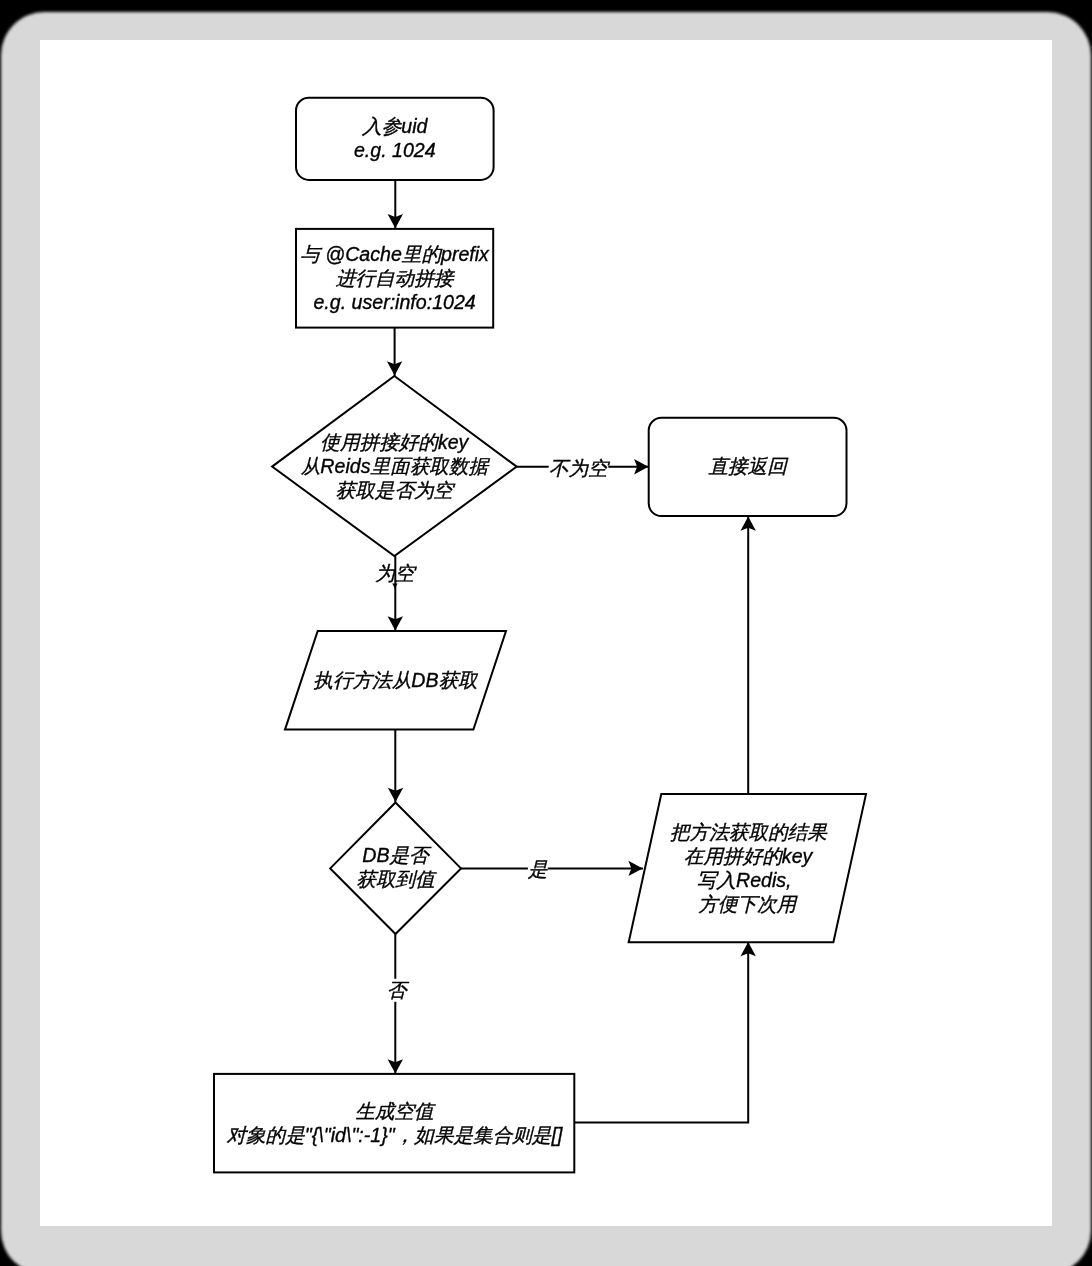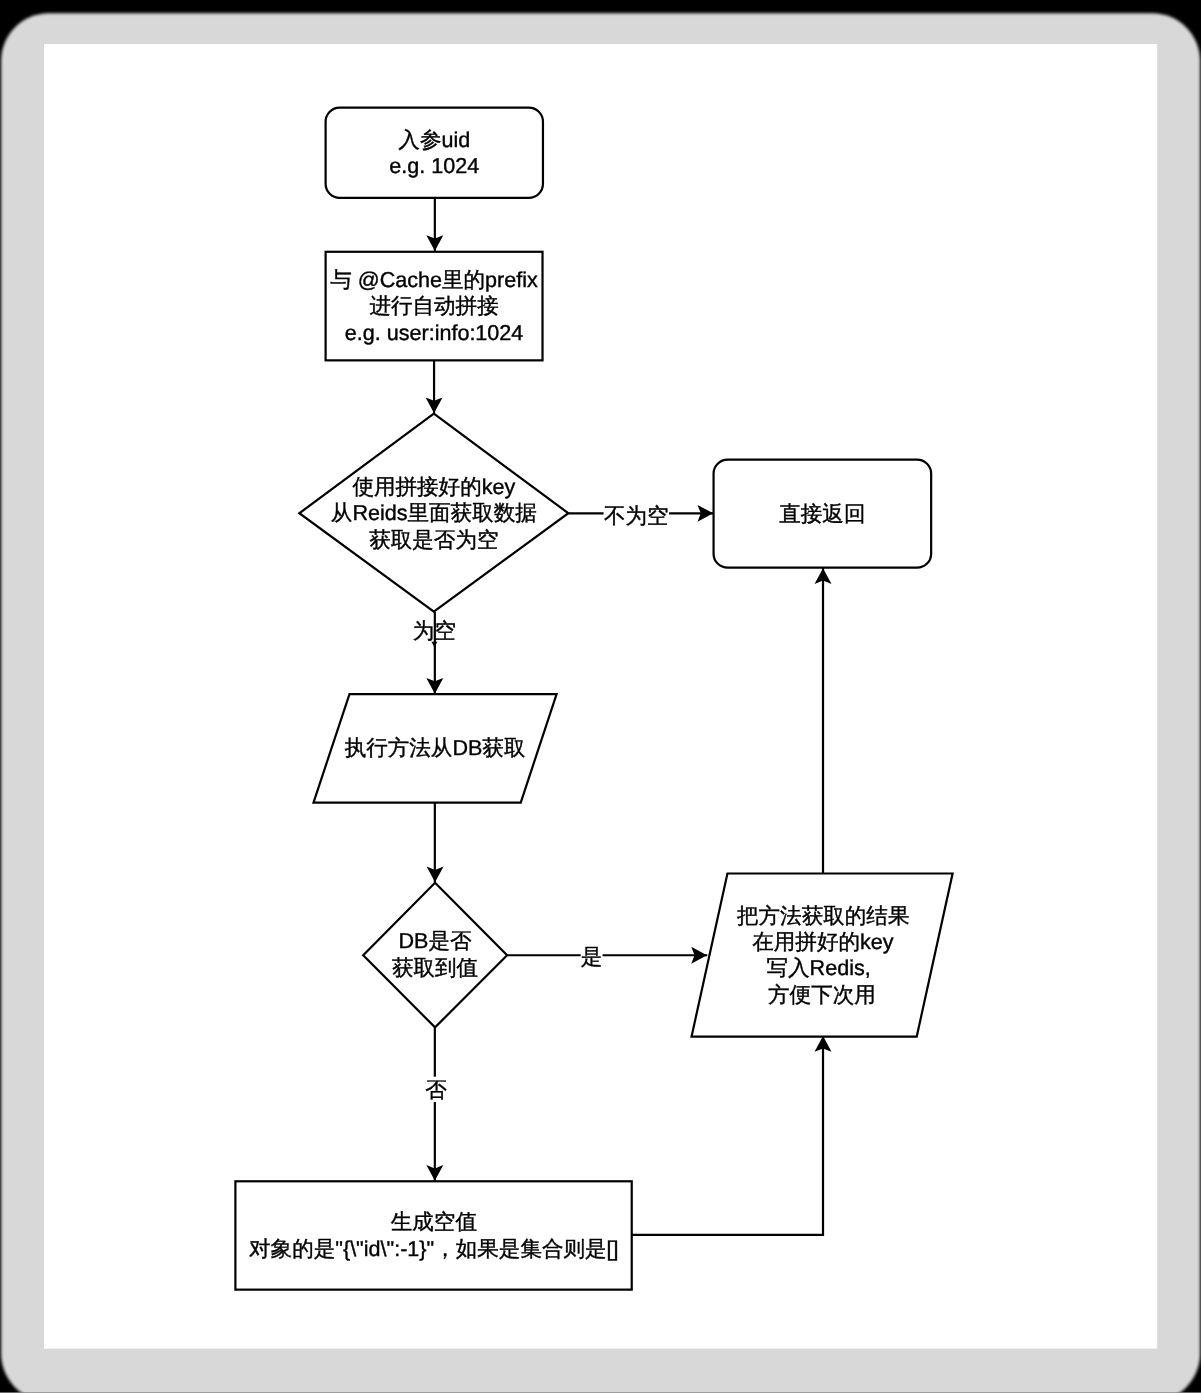--- a/index.html
+++ b/index.html
@@ -1,20 +1,20 @@
 <!DOCTYPE html>
 <html><head>
 <meta charset="utf-8">
 <title>flowchart</title>
 <style>
   html,body{margin:0;padding:0;}
   body{width:1092px;height:1266px;overflow:hidden;background:#000;
        font-family:"Liberation Sans",sans-serif;}
   #stage{position:absolute;left:0;top:0;width:1092px;height:974px;
-         transform:translateZ(0);}
+         transform:translateZ(0);font-style:italic;}
   #backdrop{position:absolute;left:0;top:0;width:1092px;height:1266px;background:#000;}
   #frameclip{position:absolute;left:0;top:0;width:1092px;height:1266px;overflow:hidden;}
   #frame{position:absolute;left:0.8px;top:11.7px;width:1090.4px;height:1262.5px;
          border-radius:43.5px;background:#d8d8d8;filter:blur(1.45px);}
   #paper{position:absolute;left:40px;top:39.5px;width:1012px;height:1186.4px;background:#fff;}
   svg#chart{position:absolute;left:0;top:0;width:1092px;height:1266px;
             transform:translateZ(0);}
   .shape{fill:#ffffff;stroke:#000000;stroke-width:2;stroke-linejoin:miter;}
   .link{fill:none;stroke:#000000;stroke-width:2;stroke-linecap:butt;}
   .arrow{fill:#000000;stroke:none;}

